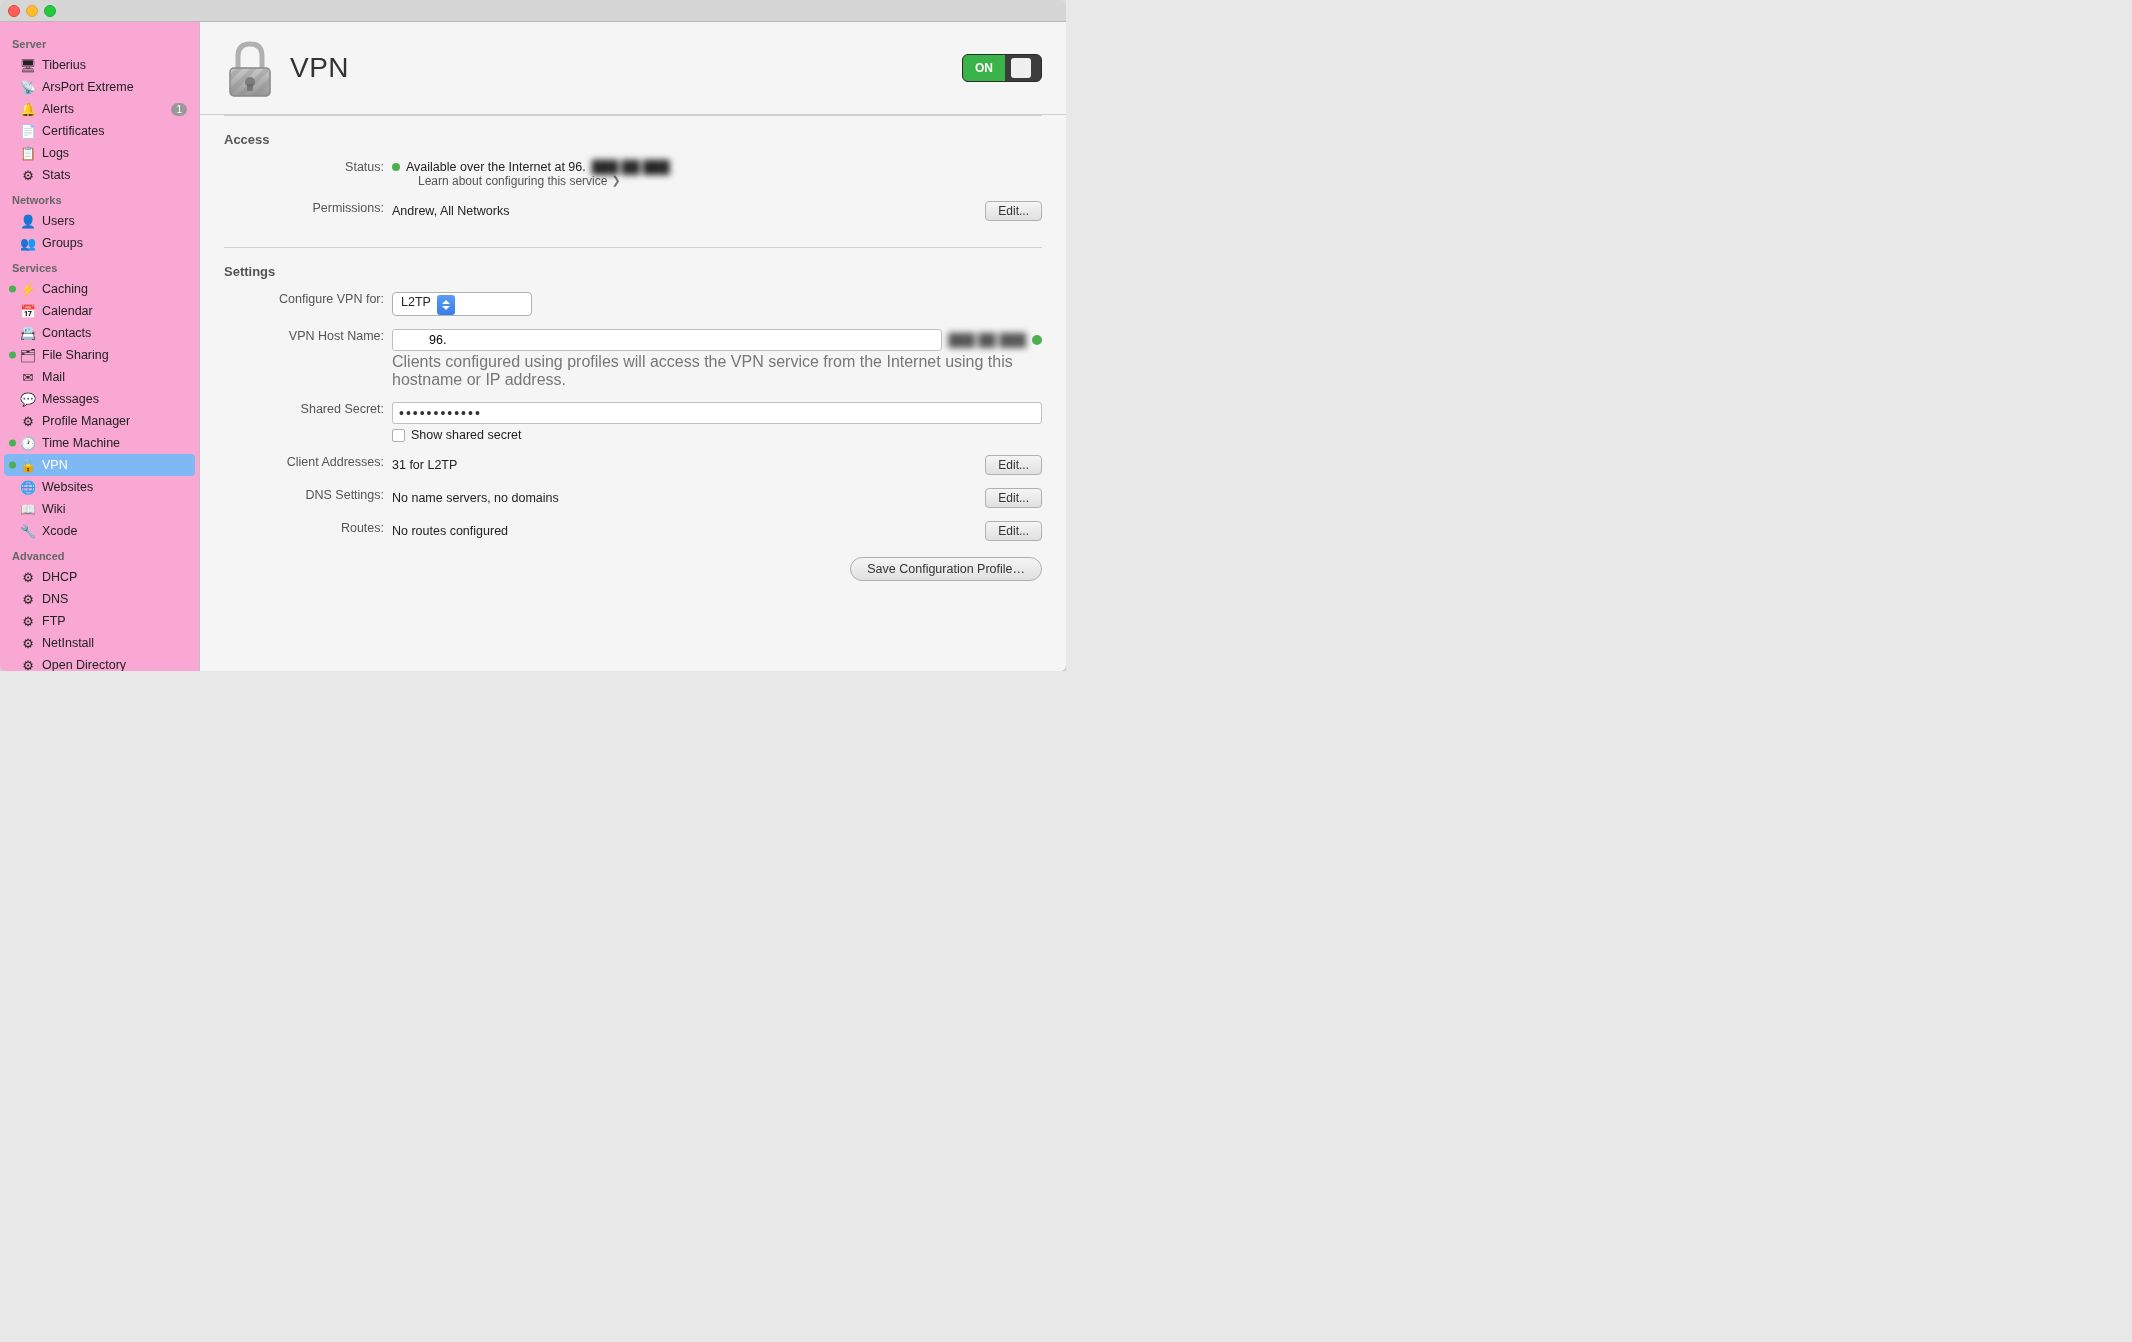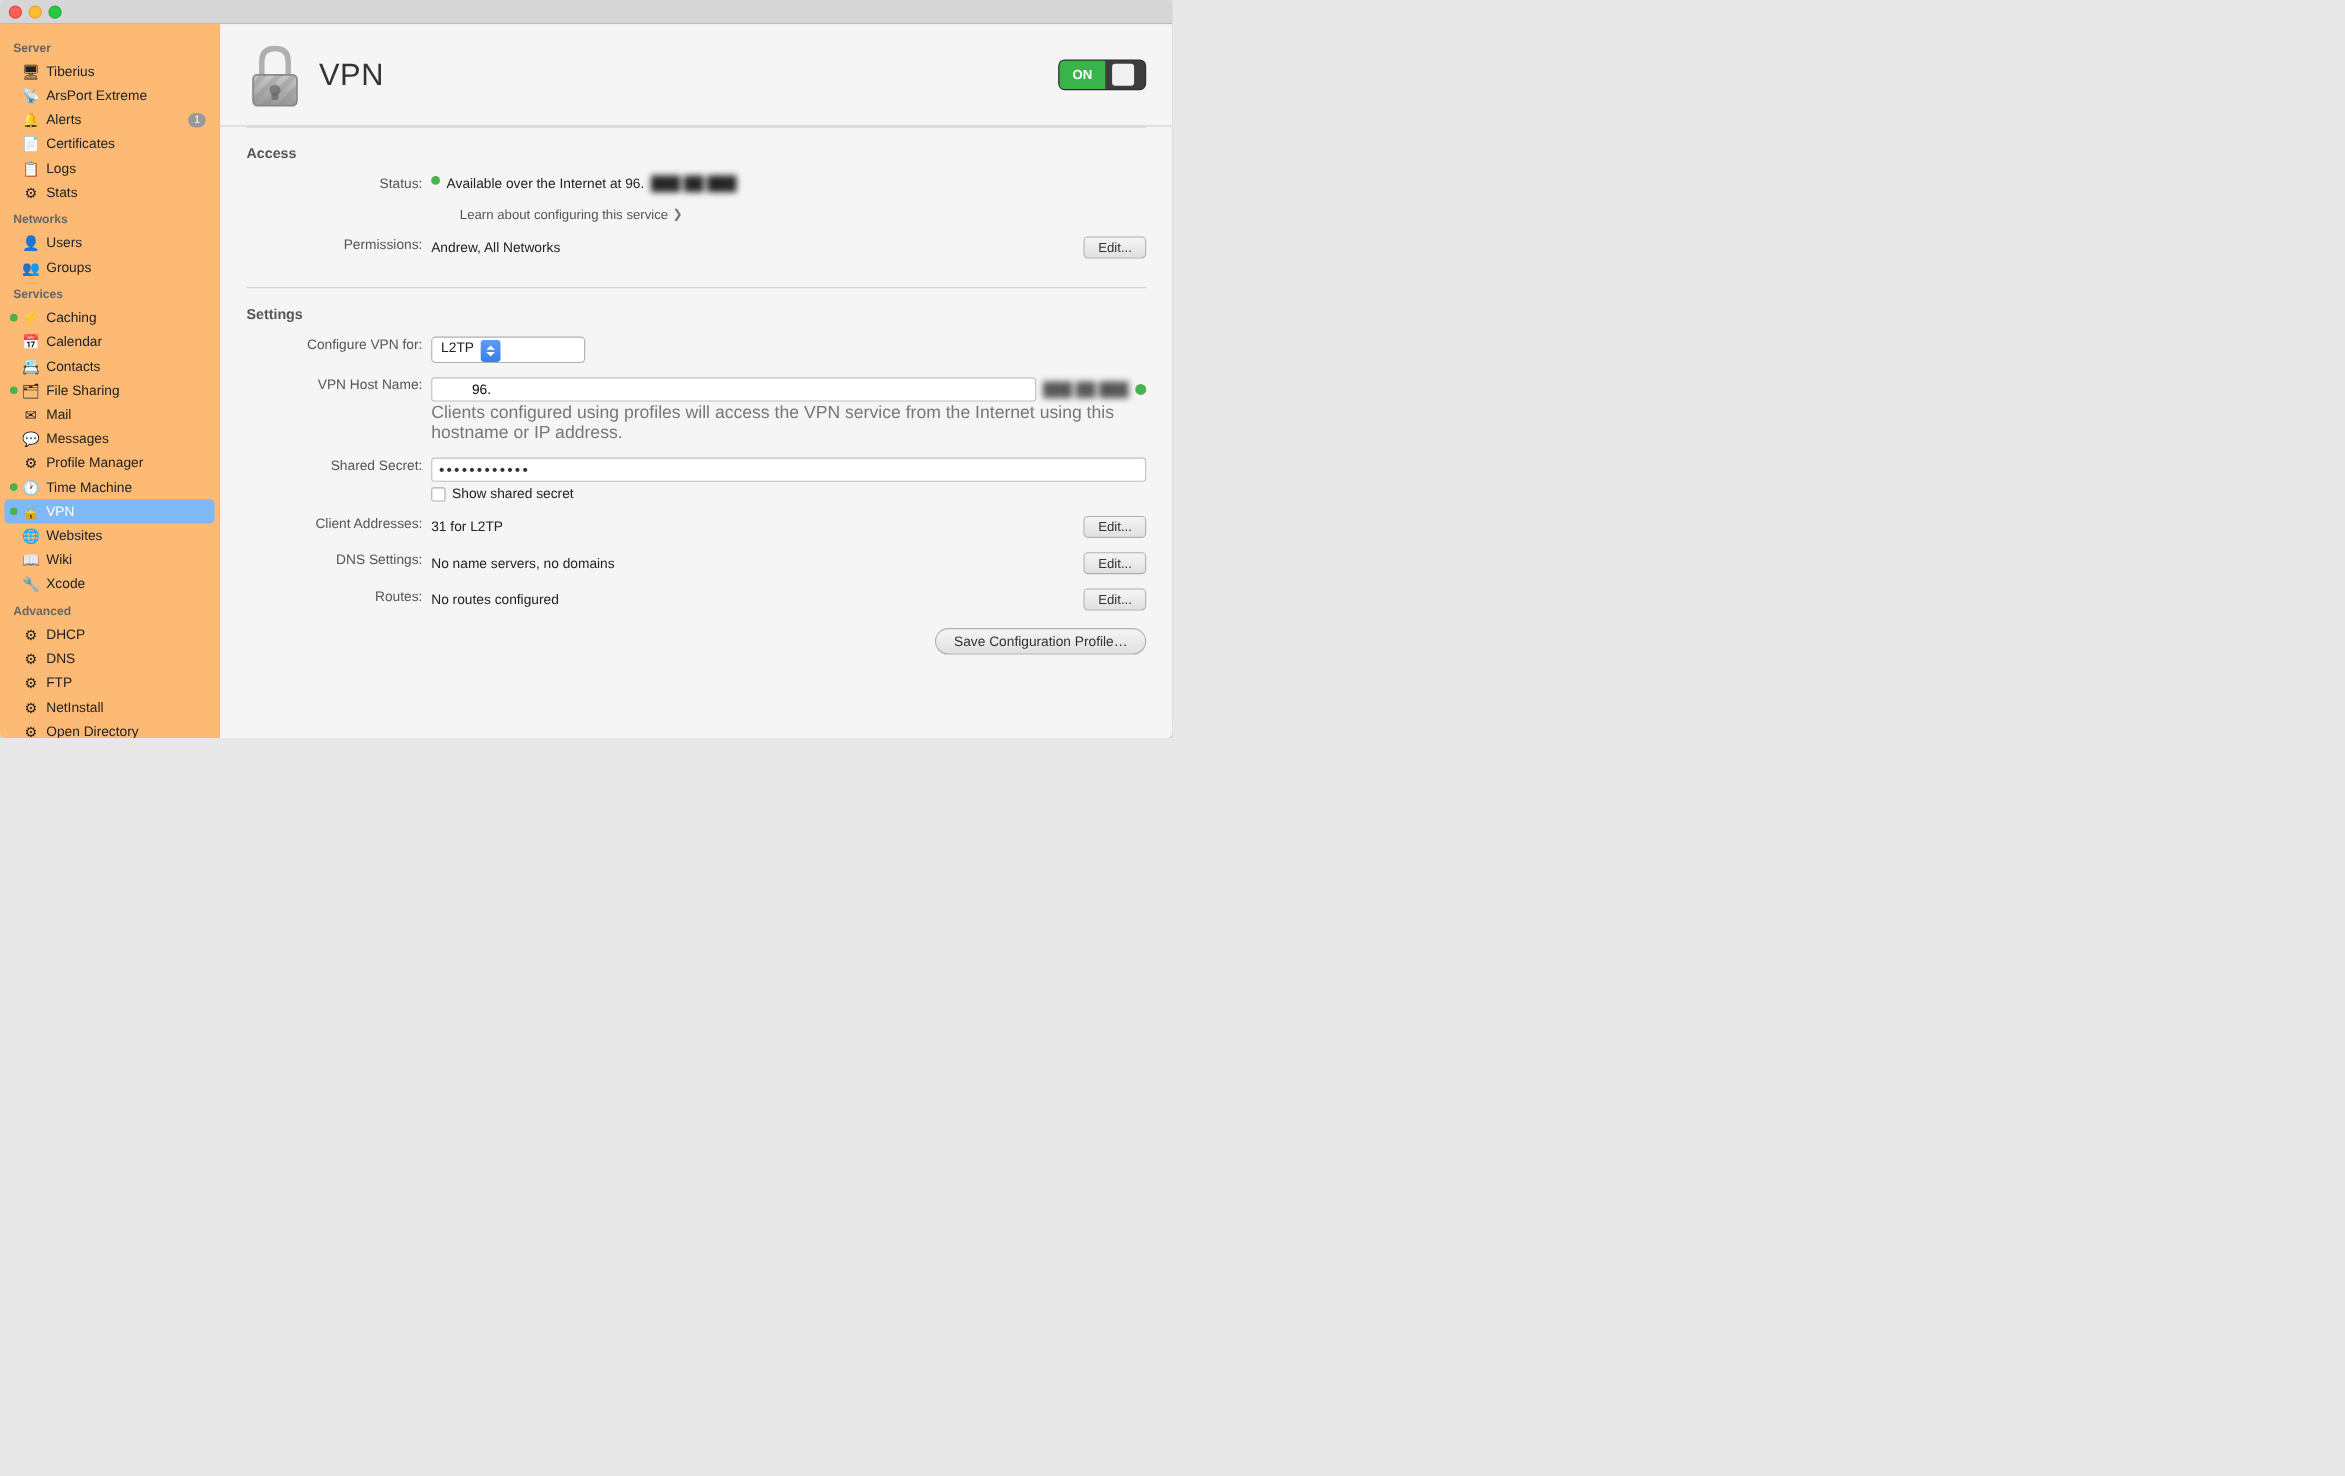--- a/index.html
+++ b/index.html
@@ -43,21 +43,21 @@
     .tl-min { background: #ffbd2e; border: 1px solid #dfa23d; }
     .tl-max { background: #28c840; border: 1px solid #1daf37; }
     .content {
       display: flex;
       flex: 1;
       overflow: hidden;
     }
     
     .sidebar {
       width: 200px;
-      background: #fdba74;
+      background: #f9a8d4;
       border-right: 1px solid #c0c0c0;
       overflow-y: auto;
       flex-shrink: 0;
       padding: 8px 0;
     }
     .sidebar-section-label {
       font-size: 11px;
       font-weight: 700;
       color: #666;
       padding: 8px 12px 4px 12px;
@@ -195,22 +195,23 @@
       font-size: 12.5px;
     }
     .field-value {
       flex: 1;
       color: #222;
       font-size: 12.5px;
       padding-top: 3px;
     }
     .status-row {
       display: flex;
+      align-items: center;
       gap: 6px;
-      margin-bottom: 14px;
+      margin-bottom: 0;
     }
     .status-dot {
       width: 8px; height: 8px; border-radius: 50%;
       background: #4caf50;
       flex-shrink: 0;
     }
     .learn-link {
       color: #555;
       font-size: 12px;
       margin-left: 26px;

